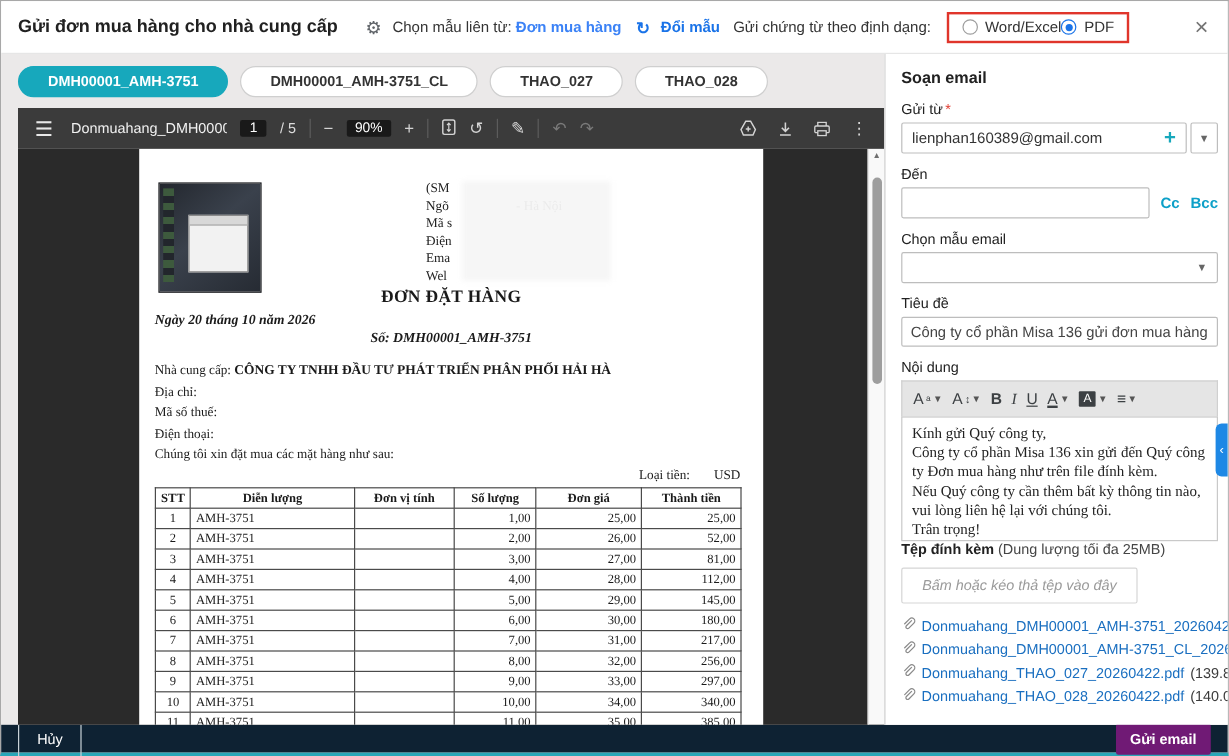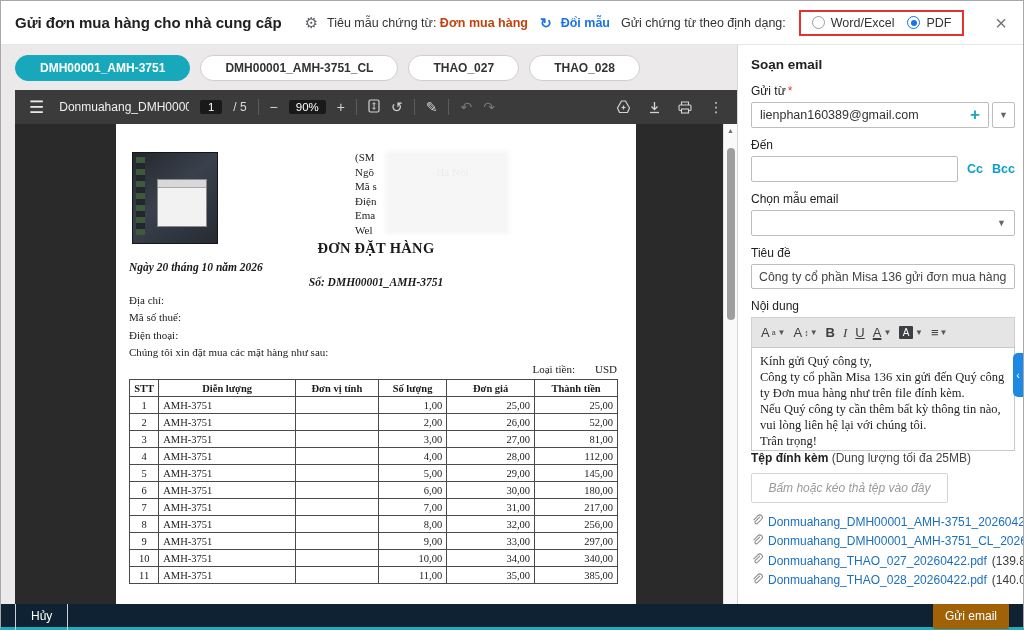--- a/index.html
+++ b/index.html
@@ -4,24 +4,24 @@
 <style>
   * { margin:0; padding:0; box-sizing:border-box; }
   html,body { width:1024px; height:630px; overflow:hidden; font-family:"Liberation Sans",sans-serif; background:#fff; }
   .window { position:absolute; inset:0; border:1px solid #a8a8a8; border-bottom:3px solid #2aa7b8; display:flex; flex-direction:column; background:#fff; }
 
   
   .header { height:44px; flex:0 0 44px; display:flex; align-items:center; padding:0 14px; gap:9px; background:#fff; border-bottom:1px solid #e6e6e6; }
   .hdr-title { font-size:15px; font-weight:bold; color:#212121; margin-right:14px; white-space:nowrap; }
   .gear { color:#5f6368; font-size:15px; }
   .hdr-sub { font-size:12.5px; color:#333; white-space:nowrap; }
-  .hdr-sub b { color:#c2410c; }
+  .hdr-sub b { color:#3b82f6; }
   .refresh { color:#1a73e8; font-size:14px; font-weight:bold; margin-left:3px; }
   .change-link { color:#1a73e8; font-size:12.5px; font-weight:600; cursor:pointer; margin-right:2px; white-space:nowrap; }
-  .red-box { border:2px solid #e0352b; padding:4px 11px; display:flex; align-items:center; gap:13px; margin-left:4px; }
+  .red-box { border:2px solid #e0352b; padding:4px 11px; display:flex; align-items:center; gap:0; margin-left:4px; }
   .radio-item { display:flex; align-items:center; gap:6px; font-size:12.5px; color:#333; white-space:nowrap; }
   .radio { width:13px; height:13px; border-radius:50%; border:1px solid #9e9e9e; background:#fff; position:relative; flex:0 0 13px; }
   .radio.checked { border:1px solid #1a73e8; }
   .radio.checked::after { content:""; position:absolute; left:2.5px; top:2.5px; width:6px; height:6px; border-radius:50%; background:#1a73e8; }
   .hdr-spacer { flex:1; }
   .close-x { color:#757575; font-size:20px; line-height:18px; cursor:pointer; padding:0 2px; }
 
   
   .main { flex:1; display:flex; background:#ebe9e9; min-height:0; }
   .left { width:736px; flex:0 0 736px; display:flex; flex-direction:column; min-width:0; }
@@ -103,31 +103,31 @@
   .attach-list { margin-top:9px; }
   .attach-row { display:flex; align-items:center; gap:5px; height:19.5px; white-space:nowrap; }
   .attach-row svg { flex:0 0 12px; }
   .attach-name { color:#1a6fc0; font-size:12px; cursor:pointer; }
   .attach-size { color:#3c3c3c; font-size:12px; }
   .collapse-handle { position:absolute; right:0; top:352px; width:10px; height:44px; background:#1e88e5; border-radius:5px 0 0 5px; color:#fff; display:flex; align-items:center; justify-content:center; font-size:11px; cursor:pointer; z-index:9; }
 
   
   .footer { height:23px; flex:0 0 23px; background:#0e2233; display:flex; align-items:center; padding:0 14px; }
   .btn-cancel { border:1px solid #c8d2d8; color:#fff; background:transparent; font-size:12px; padding:14px 15px; border-radius:2px; cursor:pointer; font-family:inherit; }
-  .btn-send { margin-left:auto; background:#a16207; border:none; color:#fff; font-size:12px; padding:6px 12px; border-radius:2px; cursor:pointer; font-family:inherit; }
+  .btn-send { margin-left:auto; background:#701a75; border:none; color:#fff; font-size:12px; padding:6px 12px; border-radius:2px; cursor:pointer; font-family:inherit;font-weight:bold; }
 </style>
 </head>
 <body>
 
 <div class="window">
 
   <div class="header">
     <span class="hdr-title">Gửi đơn mua hàng cho nhà cung cấp</span>
     <span class="gear">⚙</span>
-    <span class="hdr-sub"><span>Tiêu mẫu chứng từ:</span> <b>Đơn mua hàng</b></span>
+    <span class="hdr-sub"><span>Chọn mẫu liên từ:</span> <b>Đơn mua hàng</b></span>
     <span class="refresh">↻</span>
     <span class="change-link">Đổi mẫu</span>
     <span class="hdr-sub">Gửi chứng từ theo định dạng:</span>
     <div class="red-box">
       <span class="radio-item">
         <span class="radio"></span>
         <span>Word/Excel</span>
       </span>
       <span class="radio-item">
         <span class="radio checked"></span>
@@ -206,20 +206,21 @@
                 <div class="line">Mã s</div>
                 <div class="line">Điện</div>
                 <div class="line">Ema</div>
                 <div class="line">Wel</div>
               </div>
               <div class="redact"></div>
             </div>
             <div class="doc-title">ĐƠN ĐẶT HÀNG</div>
             <div class="doc-date">Ngày 20 tháng 10 năm 2026</div>
             <div class="doc-num">Số: DMH00001_AMH-3751</div>
+            <div class="doc-line supplier"><span>Nhà cung cấp:</span> <b>CÔNG TY TNHH ĐẦU TƯ PHÁT TRIỂN PHÂN PHỐI HẢI HÀ</b></div>
             <div class="doc-line">Địa chỉ:</div>
             <div class="doc-line">Mã số thuế:</div>
             <div class="doc-line">Điện thoại:</div>
             <div class="doc-line">Chúng tôi xin đặt mua các mặt hàng như sau:</div>
             <div class="currency-row">
               <span>Loại tiền:</span>
               <span>USD</span>
             </div>
             <table class="doc-table">
               <thead>

